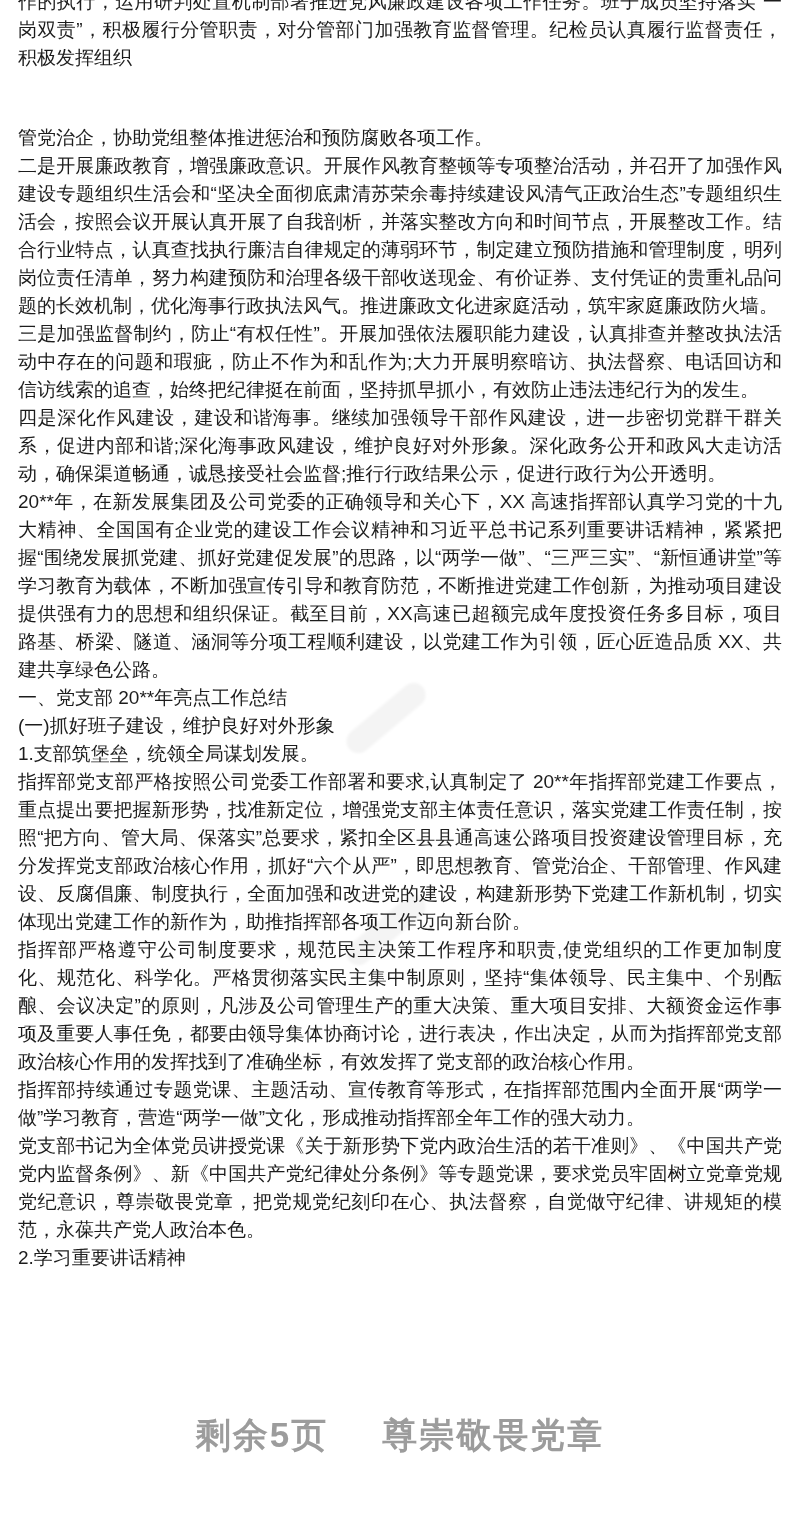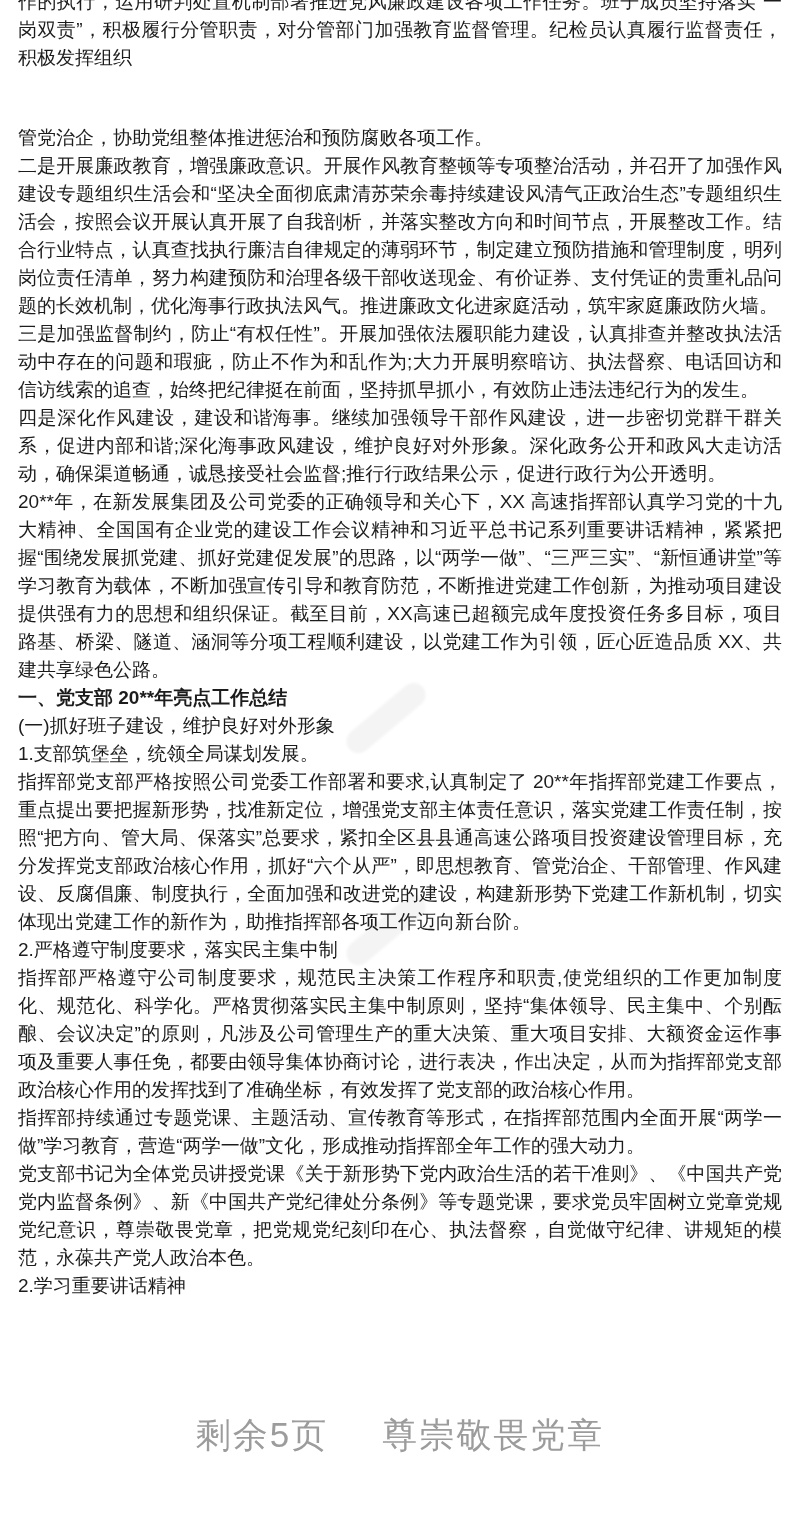--- a/index.html
+++ b/index.html
@@ -11,26 +11,26 @@
   }
   .doc {
     padding:0 18px;
     margin-top:-12px;              
     font-size:19px;
     line-height:28px;
     text-align:justify;
     text-justify:inter-ideograph;
   }
   .para { text-align:justify; word-break:break-all; }
-  .heading { font-weight:bold; }
+  .heading { font-weight:normal; }
   .page-gap { height:52px; }       
   .footer {
     position:absolute; left:0; right:0; top:1412px;
     display:flex; justify-content:center; align-items:baseline; gap:54px;
-    font-size:35px; font-weight:normal; color:#9c9c9c; letter-spacing:2px;
+    font-size:35px; font-weight:bold; color:#9c9c9c; letter-spacing:2px;
   }
   .watermark {
     position:absolute; width:96px; height:24px;
     background:rgba(0,0,0,0.045);
     transform:rotate(-40deg);
     border-radius:12px;
     filter:blur(1px);
     pointer-events:none;
   }
   .wm-1 { left:338px; top:706px; }
@@ -44,21 +44,20 @@
   <div class="page-gap"></div>
   <p class="para">管党治企，协助党组整体推进惩治和预防腐败各项工作。</p>
   <p class="para">二是开展廉政教育，增强廉政意识。开展作风教育整顿等专项整治活动，并召开了加强作风建设专题组织生活会和“坚决全面彻底肃清苏荣余毒持续建设风清气正政治生态”专题组织生活会，按照会议开展认真开展了自我剖析，并落实整改方向和时间节点，开展整改工作。结合行业特点，认真查找执行廉洁自律规定的薄弱环节，制定建立预防措施和管理制度，明列岗位责任清单，努力构建预防和治理各级干部收送现金、有价证券、支付凭证的贵重礼品问题的长效机制，优化海事行政执法风气。推进廉政文化进家庭活动，筑牢家庭廉政防火墙。</p>
   <p class="para">三是加强监督制约，防止“有权任性”。开展加强依法履职能力建设，认真排查并整改执法活动中存在的问题和瑕疵，防止不作为和乱作为;大力开展明察暗访、执法督察、电话回访和信访线索的追查，始终把纪律挺在前面，坚持抓早抓小，有效防止违法违纪行为的发生。</p>
   <p class="para">四是深化作风建设，建设和谐海事。继续加强领导干部作风建设，进一步密切党群干群关系，促进内部和谐;深化海事政风建设，维护良好对外形象。深化政务公开和政风大走访活动，确保渠道畅通，诚恳接受社会监督;推行行政结果公示，促进行政行为公开透明。</p>
   <p class="para">20**年，在新发展集团及公司党委的正确领导和关心下，XX 高速指挥部认真学习党的十九大精神、全国国有企业党的建设工作会议精神和习近平总书记系列重要讲话精神，紧紧把握“围绕发展抓党建、抓好党建促发展”的思路，以“两学一做”、“三严三实”、“新恒通讲堂”等学习教育为载体，不断加强宣传引导和教育防范，不断推进党建工作创新，为推动项目建设提供强有力的思想和组织保证。截至目前，XX高速已超额完成年度投资任务多目标，项目路基、桥梁、隧道、涵洞等分项工程顺利建设，以党建工作为引领，匠心匠造品质 XX、共建共享绿色公路。</p>
   <p class="para heading">一、党支部 20**年亮点工作总结</p>
   <p class="para">(一)抓好班子建设，维护良好对外形象</p>
   <p class="para">1.支部筑堡垒，统领全局谋划发展。</p>
   <p class="para">指挥部党支部严格按照公司党委工作部署和要求,认真制定了 20**年指挥部党建工作要点，重点提出要把握新形势，找准新定位，增强党支部主体责任意识，落实党建工作责任制，按照“把方向、管大局、保落实”总要求，紧扣全区县县通高速公路项目投资建设管理目标，充分发挥党支部政治核心作用，抓好“六个从严”，即思想教育、管党治企、干部管理、作风建设、反腐倡廉、制度执行，全面加强和改进党的建设，构建新形势下党建工作新机制，切实体现出党建工作的新作为，助推指挥部各项工作迈向新台阶。</p>
-  <p class="para">2.严格遵守制度要求，落实民主集中制</p>
   <p class="para">指挥部严格遵守公司制度要求，规范民主决策工作程序和职责,使党组织的工作更加制度化、规范化、科学化。严格贯彻落实民主集中制原则，坚持“集体领导、民主集中、个别酝酿、会议决定”的原则，凡涉及公司管理生产的重大决策、重大项目安排、大额资金运作事项及重要人事任免，都要由领导集体协商讨论，进行表决，作出决定，从而为指挥部党支部政治核心作用的发挥找到了准确坐标，有效发挥了党支部的政治核心作用。</p>
   <p class="para">指挥部持续通过专题党课、主题活动、宣传教育等形式，在指挥部范围内全面开展“两学一做”学习教育，营造“两学一做”文化，形成推动指挥部全年工作的强大动力。</p>
   <p class="para">党支部书记为全体党员讲授党课《关于新形势下党内政治生活的若干准则》、《中国共产党党内监督条例》、新《中国共产党纪律处分条例》等专题党课，要求党员牢固树立党章党规党纪意识，尊崇敬畏党章，把党规党纪刻印在心、执法督察，自觉做守纪律、讲规矩的模范，永葆共产党人政治本色。</p>
   <p class="para">2.学习重要讲话精神</p>
 </div>
 
 <div class="watermark wm-1"></div>
 <div class="watermark wm-2"></div>
 
 <div class="footer">

